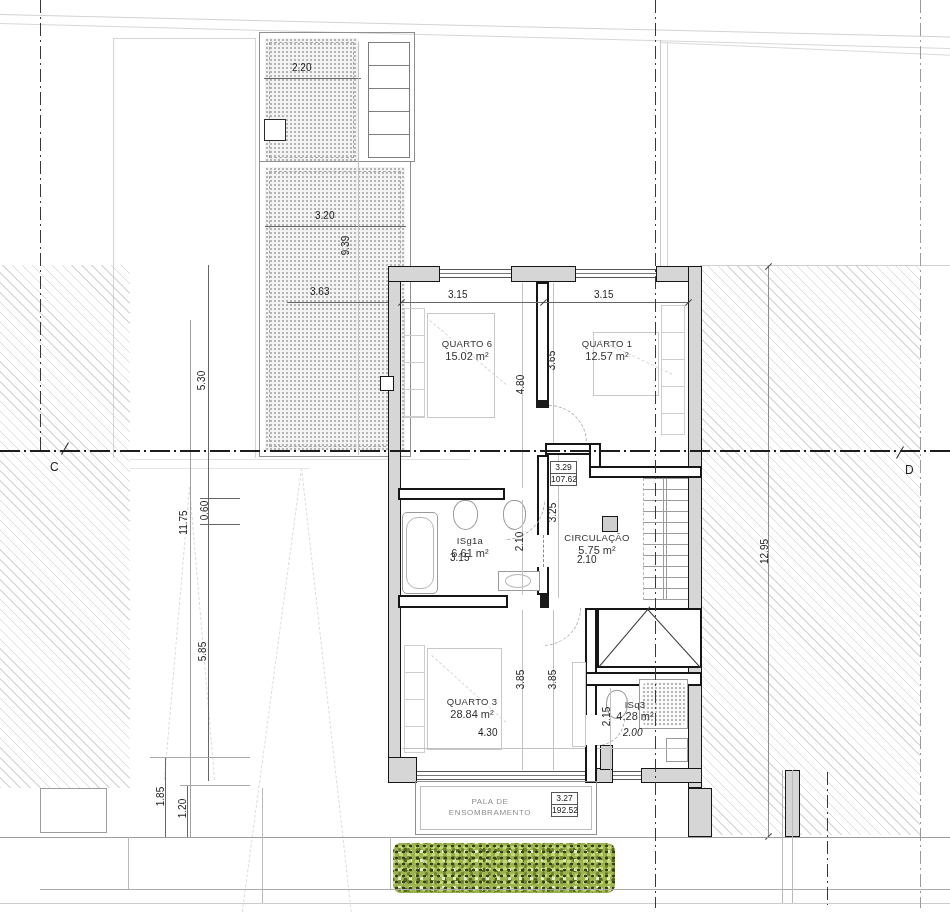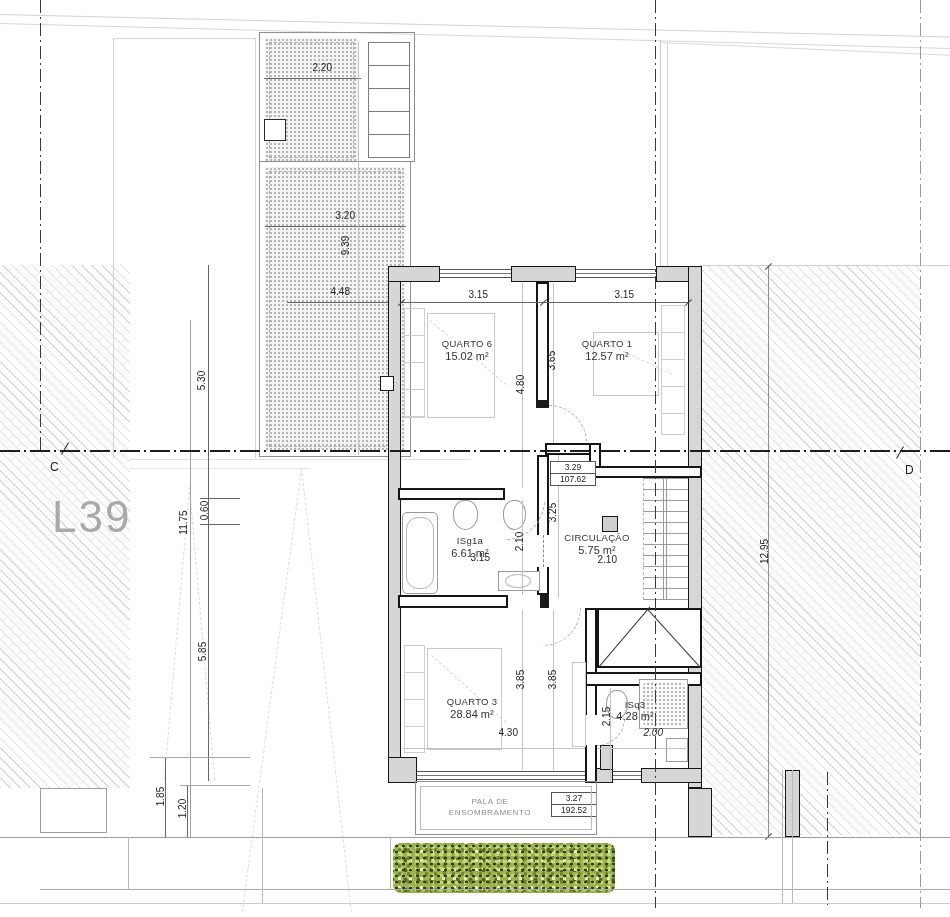--- a/index.html
+++ b/index.html
@@ -25,37 +25,37 @@
   .dimline-faint-v{position:absolute;width:1px;background:#c2c2c2;}
   .dimline-faint-h{position:absolute;height:1px;background:#c2c2c2;}
   .dashdot-v{position:absolute;width:1px;background-image:repeating-linear-gradient(
      to bottom,#383838 0 13px,transparent 13px 17px,#383838 17px 19px,transparent 19px 23px);}
   .dashdot-v-light{position:absolute;width:1px;background-image:repeating-linear-gradient(
      to bottom,#9a9a9a 0 13px,transparent 13px 17px,#9a9a9a 17px 19px,transparent 19px 23px);}
   .dashdot-h{position:absolute;height:1.5px;background-image:repeating-linear-gradient(
      to right,#1d1d1d 0 20px,transparent 20px 24px,#1d1d1d 24px 26px,transparent 26px 30px);}
   .dashfaint{position:absolute;border-top:1px dashed #dcdcdc;height:0;transform-origin:left top;}
   
-  .dim{position:absolute;font-size:10px;color:#1f1f1f;white-space:nowrap;text-align:right;}
+  .dim{position:absolute;font-size:10px;color:#1f1f1f;white-space:nowrap;text-align:left;}
   .dimv{position:absolute;font-size:10px;color:#1f1f1f;white-space:nowrap;text-align:center;
         transform:rotate(-90deg);}
   .roomname{position:absolute;font-size:9.5px;color:#333;letter-spacing:.3px;text-align:center;white-space:nowrap;}
   .roomarea{position:absolute;font-size:11px;color:#333;text-align:center;white-space:nowrap;}
   .lot{position:absolute;font-size:44px;color:#a9a9a9;letter-spacing:2px;}
   .secletter{position:absolute;font-size:12px;color:#222;}
   .secflag{position:absolute;width:14px;height:1px;background:#222;transform:rotate(-60deg);}
   
   .furn{position:absolute;border:1px solid #c8c8c8;box-sizing:border-box;background:#fff;}
   .fix{position:absolute;border:1px solid #9a9a9a;box-sizing:border-box;background:#fff;}
   .tick{position:absolute;width:9px;height:1px;background:#444;transform:rotate(-45deg);}
   .arc{position:absolute;border:1px dashed #a9a9a9;border-radius:50%;box-sizing:border-box;}
   .diag{position:absolute;height:1px;background:#3a3a3a;transform-origin:left top;}
   .treads{position:absolute;background-image:repeating-linear-gradient(
      to bottom,#9c9c9c 0 1px,transparent 1px 11px);}
-  .elevbox{position:absolute;width:46px;}
+  .elevbox{position:absolute;width:27px;}
   .elevbox div{border:1px solid #555;background:#fff;font-size:8.5px;color:#222;
      text-align:center;height:11px;line-height:11px;}
   .elevbox div+div{margin-top:-1px;}
   .palatext{position:absolute;font-size:8px;color:#8d8d8d;letter-spacing:.6px;text-align:center;width:180px;}
   .hedge{position:absolute;border-radius:8px;
      background-color:#9db44e;
      background-image:
        radial-gradient(circle,#33401a 1.3px,transparent 1.6px),
        radial-gradient(circle,#6f8432 1.7px,transparent 2px),
        radial-gradient(circle,#c4d877 1.8px,transparent 2.1px),
@@ -77,21 +77,20 @@
   <div class="hline" style="left:0;top:14px;width:952px;transform:rotate(1.35deg);transform-origin:left top;background:#d2d2d2;"></div>
   <div class="hline" style="left:0;top:23px;width:952px;transform:rotate(1.5deg);transform-origin:left top;background:#d7d7d7;"></div>
   <div class="hline" style="left:660px;top:42px;width:292px;transform:rotate(2.5deg);transform-origin:left top;background:#dadada;"></div>
   <div class="vline" style="left:660px;top:40px;height:226px;background:#c9c9c9;"></div>
   <div class="vline" style="left:667px;top:42px;height:224px;background:#d5d5d5;"></div>
   <div class="frame-light" style="left:113px;top:38px;width:143px;height:420px;border-bottom:none;"></div>
 
   <div class="hatch" style="left:0;top:265px;width:130px;height:523px;"></div>
   <div class="hatch" style="left:702px;top:266px;width:218px;height:569px;"></div>
   <div class="hline" style="left:700px;top:265px;width:250px;background:#cfcfcf;"></div>
-  <div class="lot" style="left:52px;top:492px;">L39</div>
   <div class="frame" style="left:40px;top:788px;width:67px;height:45px;background:#fff;border-color:#9d9d9d;"></div>
 
   <div class="dashfaint" style="left:302px;top:468px;width:448px;transform:rotate(97.6deg);"></div>
   <div class="dashfaint" style="left:302px;top:468px;width:447px;transform:rotate(83.6deg);"></div>
   <div class="dashfaint" style="left:190px;top:487px;width:294px;transform:rotate(94.9deg);"></div>
   <div class="dashfaint" style="left:190px;top:487px;width:294px;transform:rotate(85.1deg);"></div>
   <div class="hline" style="left:130px;top:459px;width:340px;background:#e0e0e0;"></div>
   <div class="hline" style="left:130px;top:468px;width:180px;background:#e6e6e6;"></div>
 
   <div class="frame" style="left:259px;top:32px;width:156px;height:130px;"></div>
@@ -101,21 +100,21 @@
   <div class="frame" style="left:259px;top:161px;width:152px;height:296px;"></div>
   <div class="stipple stipple-border" style="left:265px;top:167px;width:140px;height:284px;"></div>
 
   <div class="dimline-h" style="left:264px;top:78px;width:97px;"></div>
   <div class="dim" style="left:292px;top:62px;width:40px;">2.20</div>
   <div class="dimline-h" style="left:265px;top:226px;width:141px;"></div>
   <div class="dim" style="left:315px;top:210px;width:40px;">3.20</div>
   <div class="dimline-faint-v" style="left:358px;top:42px;height:413px;"></div>
   <div class="dimv" style="left:325px;top:240px;width:40px;">9.39</div>
   <div class="dimline-h" style="left:287px;top:302px;width:119px;"></div>
-  <div class="dim" style="left:310px;top:286px;width:40px;">4.48</div>
+  <div class="dim" style="left:310px;top:286px;width:40px;">3.63</div>
 
   <div class="wall" style="left:388px;top:266px;width:13px;height:517px;"></div>
   <div class="wall" style="left:388px;top:266px;width:52px;height:16px;"></div>
   <div class="winband" style="left:440px;top:269px;width:71px;height:9px;"></div>
   <div class="wall" style="left:511px;top:266px;width:65px;height:16px;"></div>
   <div class="winband" style="left:576px;top:269px;width:80px;height:9px;"></div>
   <div class="wall" style="left:656px;top:266px;width:46px;height:16px;"></div>
   <div class="wall" style="left:688px;top:266px;width:14px;height:522px;"></div>
   <div class="wall" style="left:688px;top:788px;width:24px;height:49px;"></div>
   <div class="wall" style="left:388px;top:757px;width:29px;height:26px;"></div>

